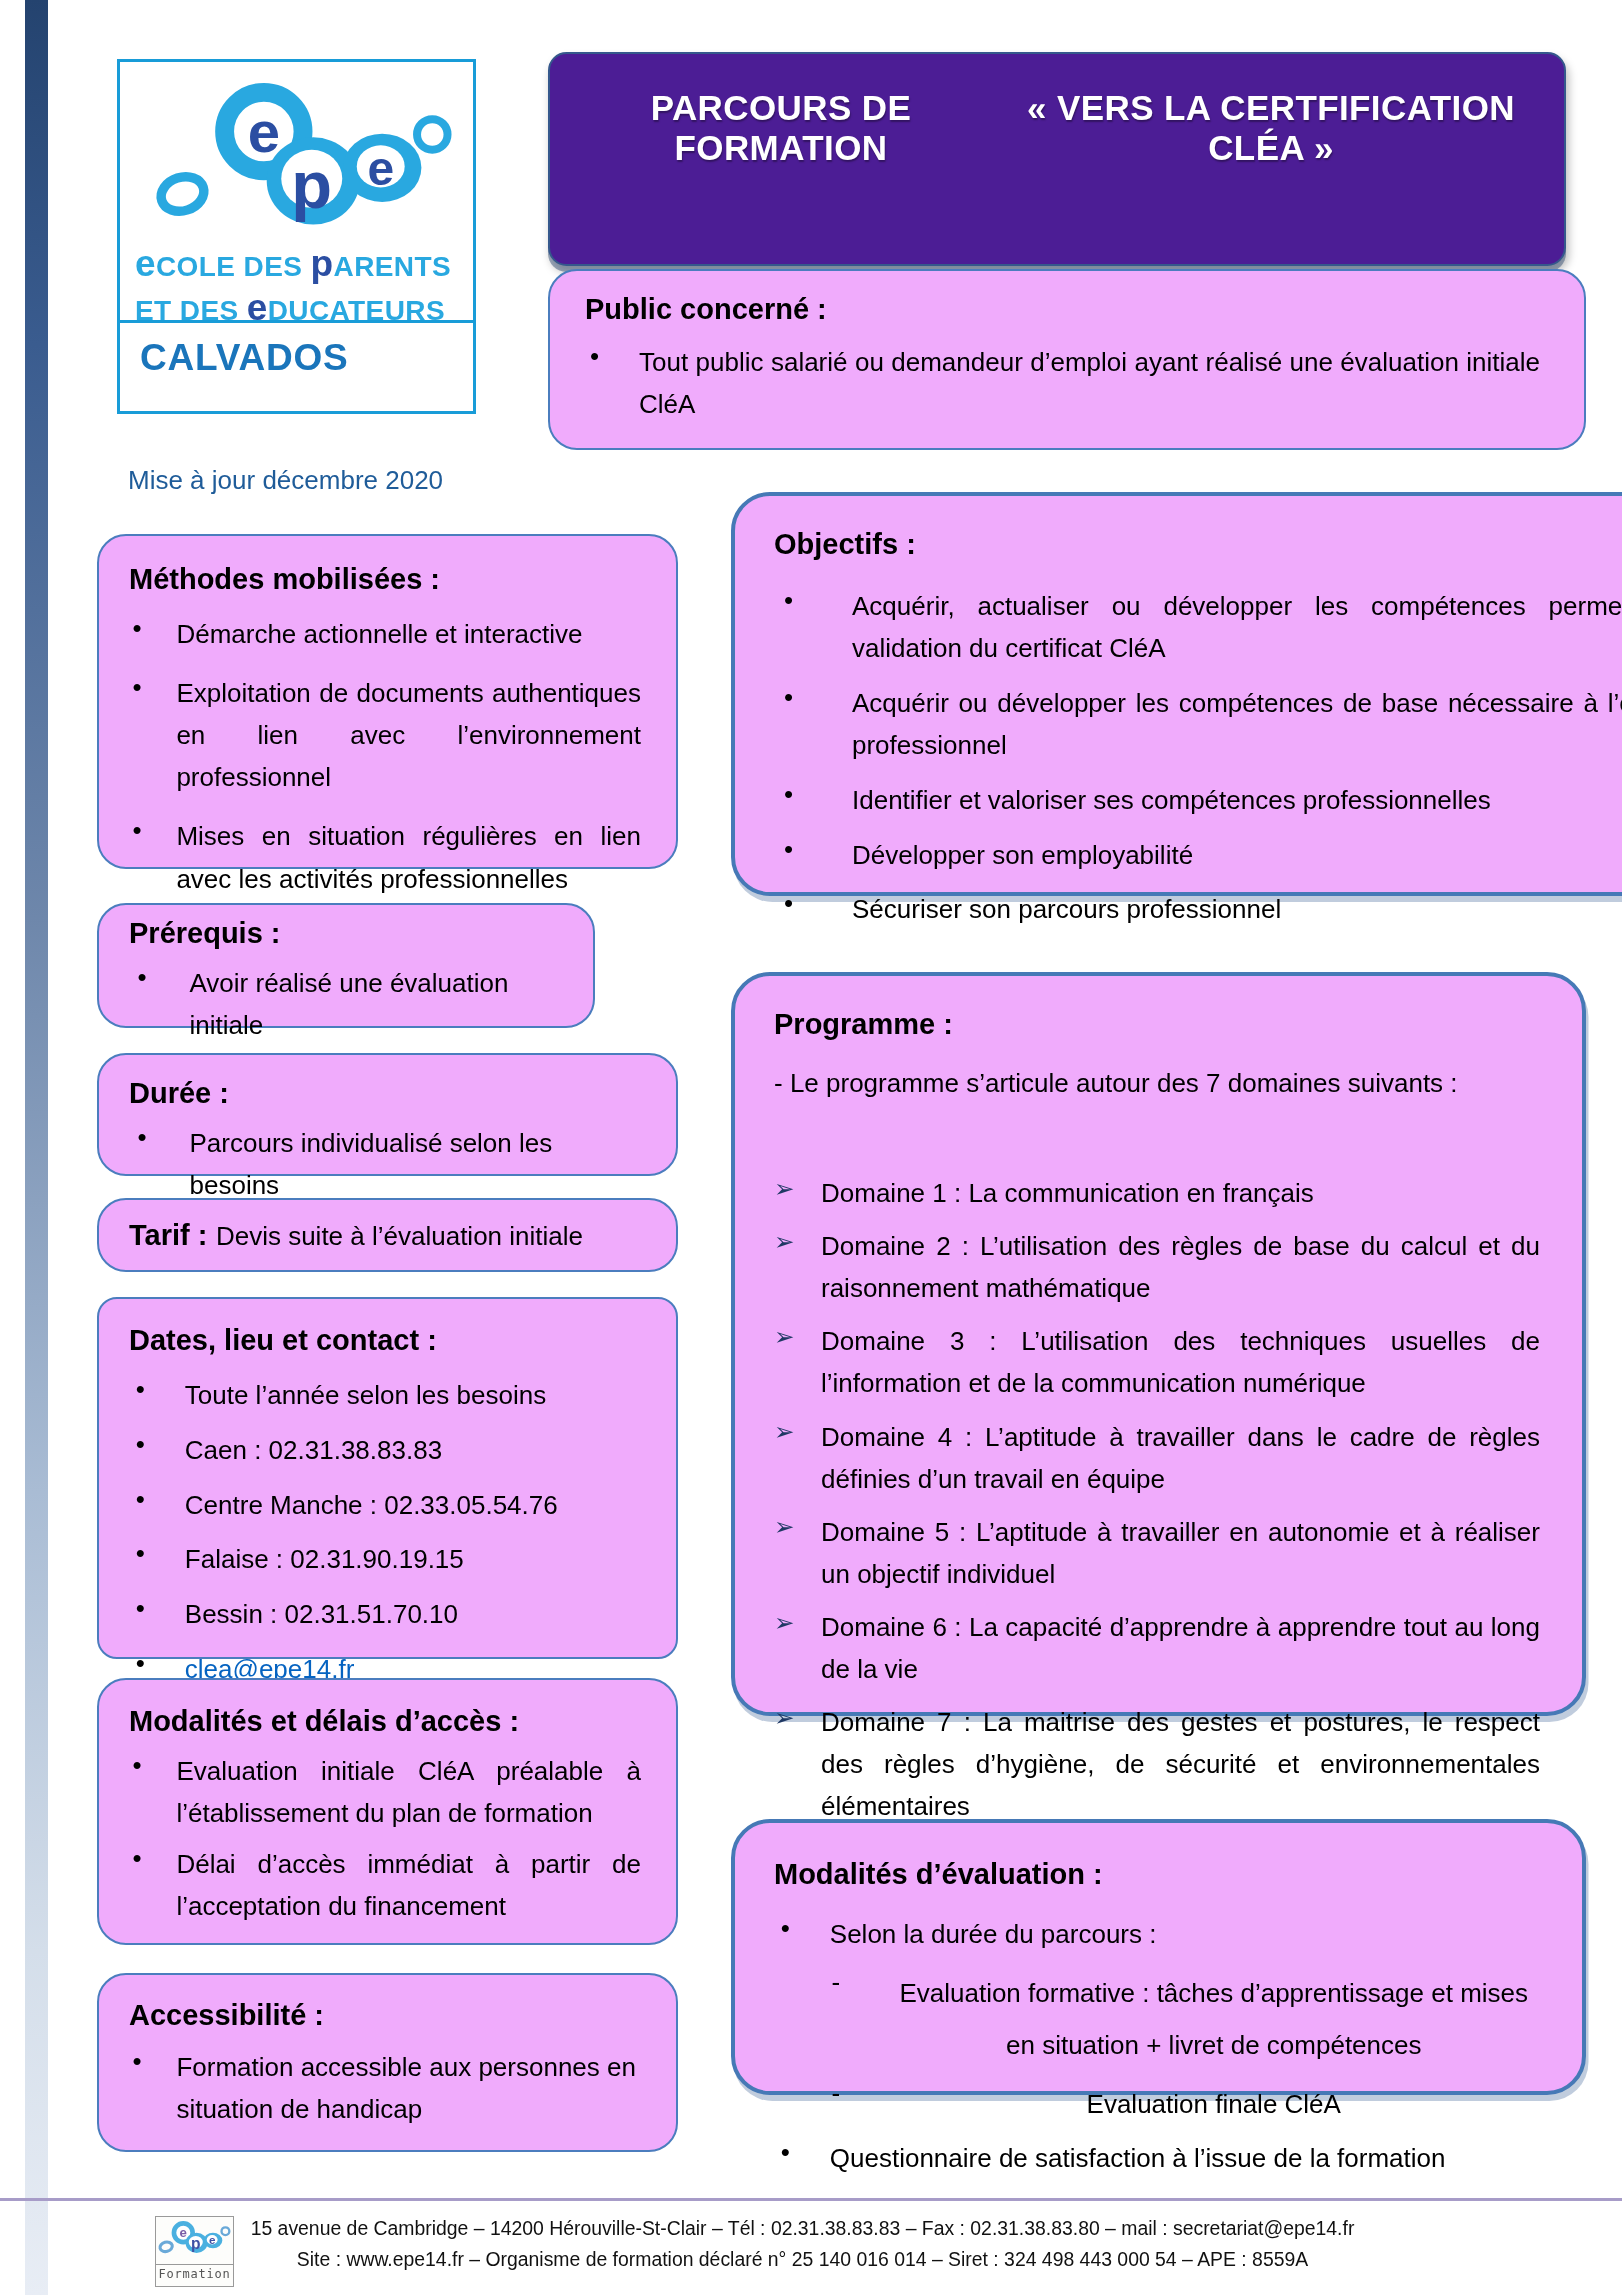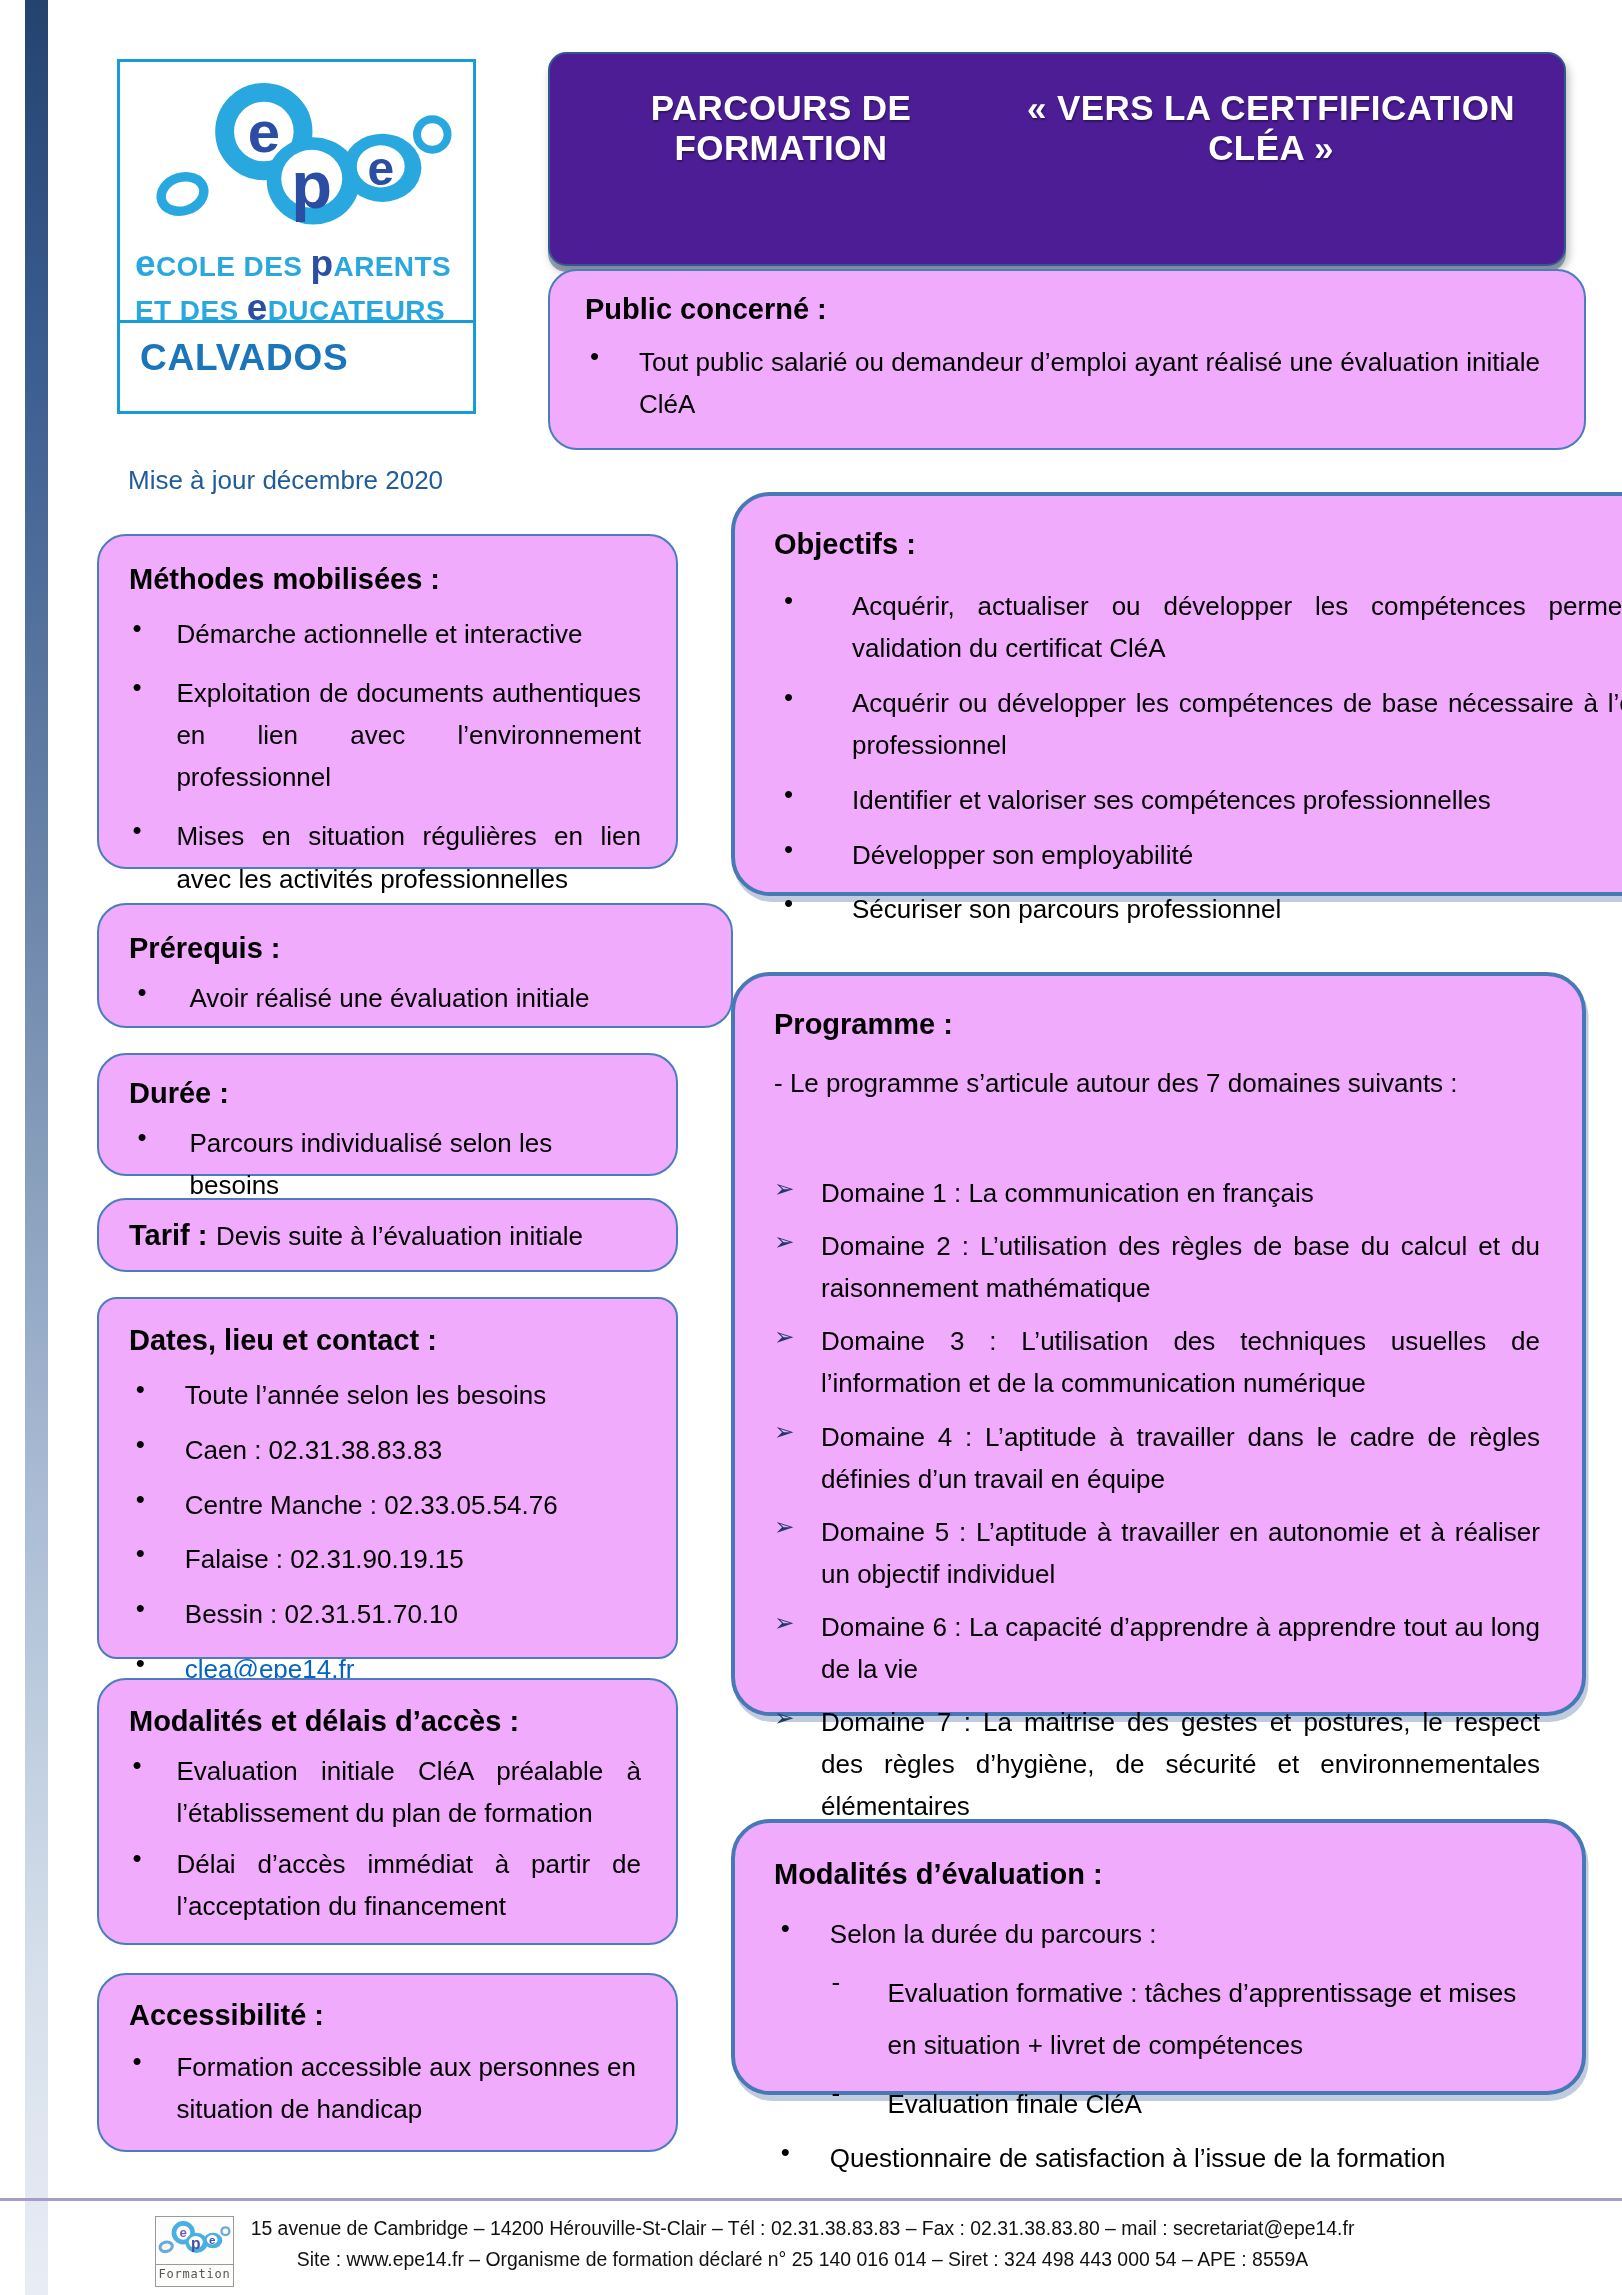--- a/index.html
+++ b/index.html
@@ -50,28 +50,28 @@
   .programme .box-title{margin-bottom:27px;}
   .prog-intro{font-size:26px;margin:0 0 73px 0;}
   .programme .li{margin-bottom:11px;}
   .programme .blt{width:47px;color:#1f3864;font-size:24.5px;padding-top:1.7px;}
   .evaluation{left:731px;top:1819px;width:855px;height:276px;padding:35px 42px 0 39px;}
   .evaluation .box-title{margin-bottom:22px;}
   .evaluation .li{margin-bottom:12px;}
   .evaluation .blt{width:49px;padding-left:6.8px;}
   .evaluation .sub{margin-left:49px;margin-bottom:6.8px;}
   .evaluation .sub .blt{width:56px;padding-left:8.5px;}
-  .evaluation .sub .txt{line-height:2.0;text-align:left;}
+  .evaluation .sub .txt{line-height:2.0;text-align:center;}
 
   
   .methodes{left:97px;top:534px;width:581px;height:335px;padding:27px 35px 0 30px;}
   .methodes .box-title{margin-bottom:17px;}
   .methodes .li{margin-bottom:17px;}
   .methodes .blt{width:44px;padding-left:3.4px;}
-  .prerequis{left:97px;top:903px;width:636px;height:125px;padding:27px 35px 0 30px;}
+  .prerequis{left:97px;top:903px;width:498px;height:125px;padding:12px 35px 0 30px;}
   .prerequis .box-title{margin-bottom:12px;}
   .prerequis .blt{width:52px;padding-left:8.5px;}
   .duree{left:97px;top:1053px;width:581px;height:123px;padding:22px 35px 0 30px;}
   .duree .box-title{margin-bottom:12px;}
   .duree .blt{width:52px;padding-left:8.5px;}
   .tarif{left:97px;top:1198px;width:581px;height:74px;padding:0 35px 0 30px;display:flex;align-items:center;}
   .tarif-line{font-size:26px;margin:0;}
   .tarif-line b{font-size:29px;margin-right:8.5px;}
   .dates{left:97px;top:1297px;width:581px;height:362px;padding:25px 35px 0 30px;border-radius:20px;}
   .dates .box-title{margin-bottom:17px;}

